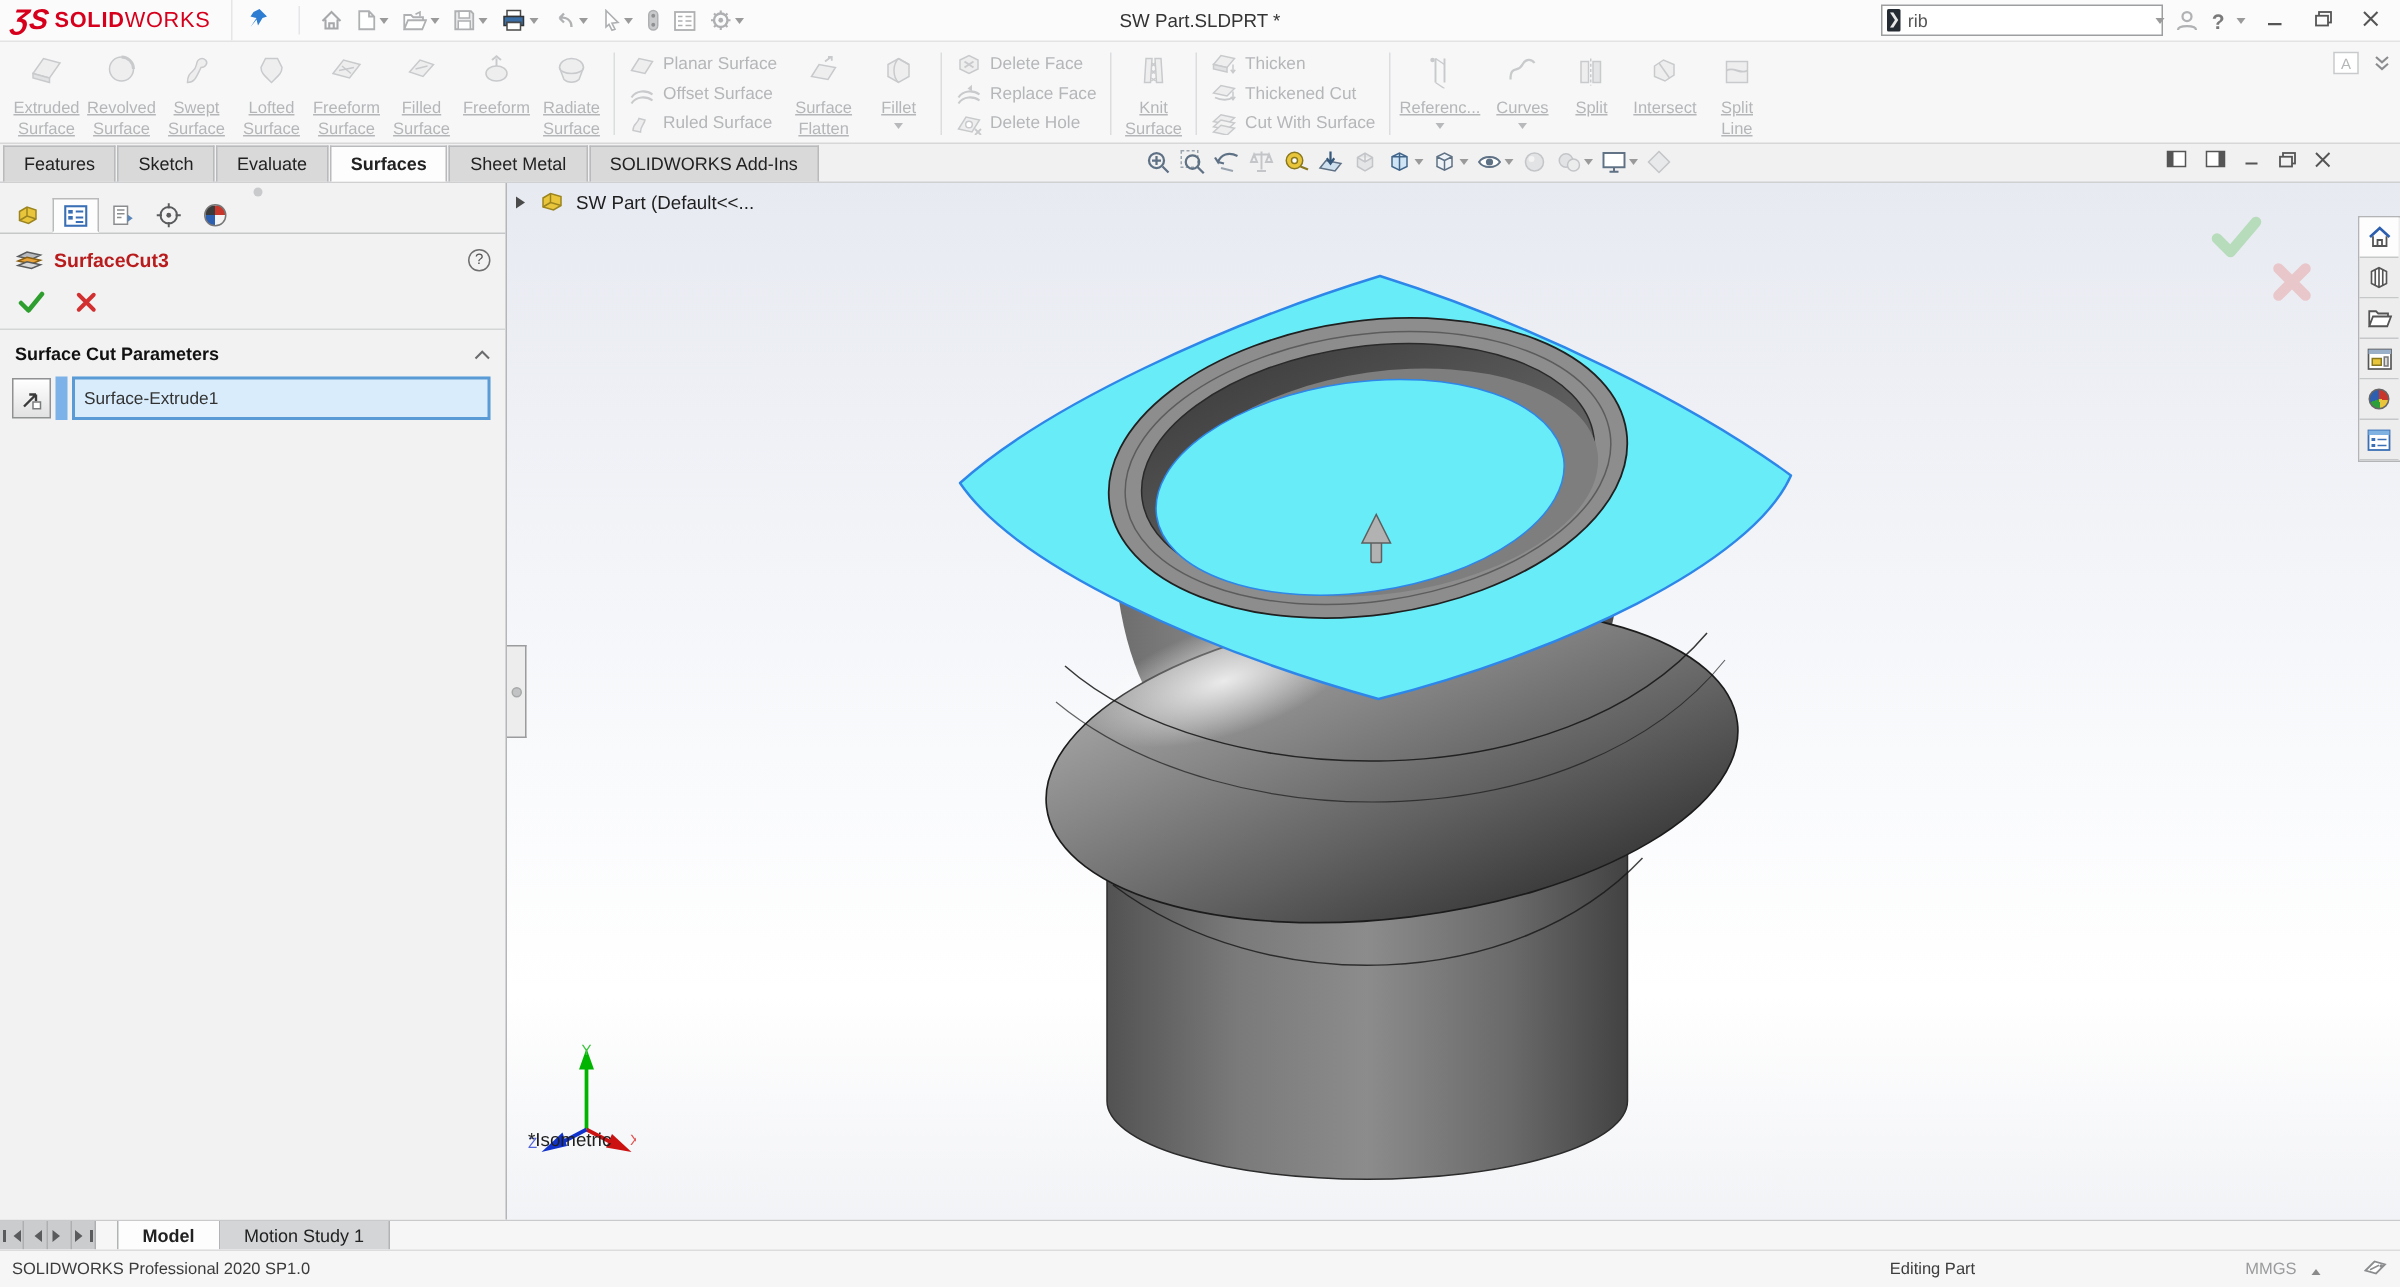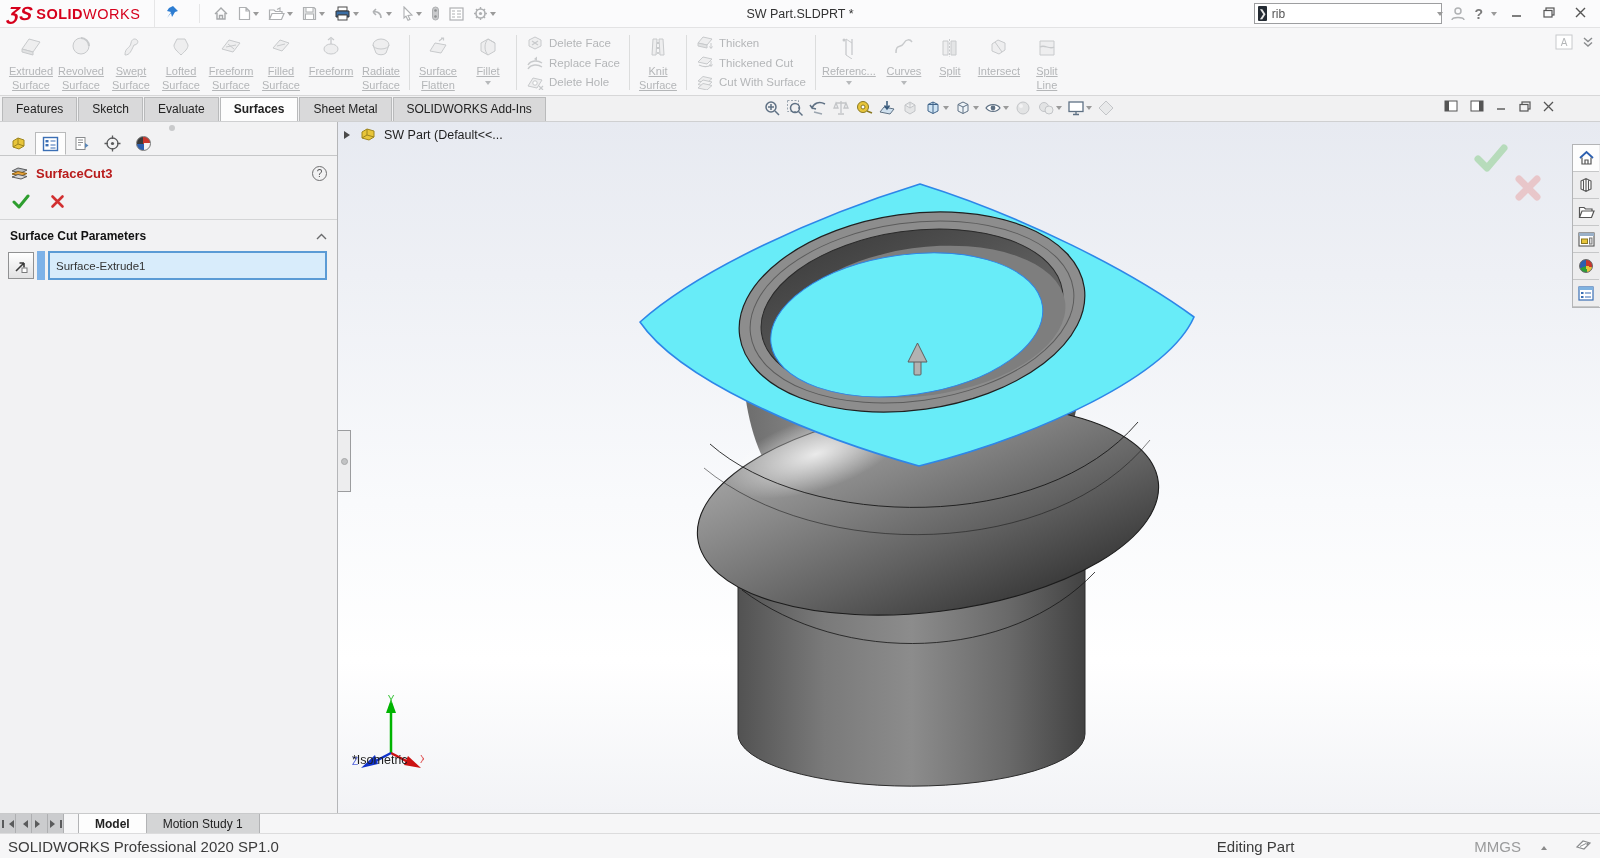--- a/index.html
+++ b/index.html
@@ -89,24 +89,24 @@
   .bottombar { height:20px; background:#f6f6f7; border-top:1px solid #c9cacb; display:flex; align-items:stretch; }
   .navbtns { display:flex; }
   .navbtn { width:16px; display:flex; align-items:center; justify-content:center; background:#cbccce; border-right:1px solid #aeafb1; gap:1px; }
   .nav-tri-l { width:0; height:0; border:4px solid transparent; border-right:5px solid #5a5b5c; }
   .nav-tri-r { width:0; height:0; border:4px solid transparent; border-left:5px solid #5a5b5c; }
   .nav-bar { width:2px; height:8px; background:#5a5b5c; }
   .btab { padding:2px 16px; font-size:12px; display:flex; align-items:center; background:#d4d5d6; border-right:1px solid #b2b3b5; color:#222; }
   .btab.active { background:#fdfdfd; font-weight:bold; border-left:1px solid #b2b3b5; margin-left:14px; }
 
   
-  .statusbar { height:25px; background:#f6f6f7; border-top:1px solid #dcdcdd; display:flex; align-items:center; font-size:15px; color:#3c3c3c; padding:0 8px; }
+  .statusbar { height:25px; background:#f6f6f7; border-top:1px solid #dcdcdd; display:flex; align-items:center; font-size:11px; color:#3c3c3c; padding:0 8px; }
   .sb-left { flex:1; }
   .sb-mode { margin-right:180px; }
-  .sb-units { color:#9a9b9c; display:flex; align-items:center; gap:20px; margin-right:28px;justify-content:flex-end; }
+  .sb-units { color:#9a9b9c; display:flex; align-items:center; gap:10px; margin-right:28px;justify-content:flex-end; }
   .caret-up { width:0; height:0; border:3px solid transparent; border-bottom:4px solid #8a8a8a; }
 </style>
 </head>
 <body>
 
 <div id="app">
 
   <header class="titlebar">
     <div class="logo">
       <span class="logo-mark">ƷS</span>
@@ -275,20 +275,41 @@
       <div class="rbtn">
           <span class="ric"><svg width="26" height="24" viewBox="0 0 26 24">
               <path d="M5 10 A8 6 0 0 1 21 10 L18 18 A6 4 0 0 1 8 18 Z" fill="#eeeeef" stroke="#c8cacc"></path>
               <path d="M5 10 A8 4 0 0 0 21 10" fill="none" stroke="#c8cacc"></path>
             </svg></span>
           <span>Radiate</span>
           <span>Surface</span>
         </div>
     </div>
     <div class="rsep"></div>
+    <div class="rstack">
+      <div class="rsmall">
+          <svg width="18" height="14" viewBox="0 0 18 14">
+            <path d="M2 11 L7 3 L16 5 L11 13 Z" fill="#eeeeef" stroke="#c8cacc"></path>
+          </svg>
+          <span>Planar Surface</span>
+        </div>
+      <div class="rsmall">
+          <svg width="18" height="14" viewBox="0 0 18 14">
+            <path d="M2 9 C5 4 12 4 16 7" fill="none" stroke="#c8cacc" stroke-width="1.4"></path>
+            <path d="M2 13 C5 8 12 8 16 11" fill="none" stroke="#c8cacc" stroke-width="1.4"></path>
+          </svg>
+          <span>Offset Surface</span>
+        </div>
+      <div class="rsmall">
+          <svg width="18" height="14" viewBox="0 0 18 14">
+            <path d="M3 12 C3 7 6 8 7 4 L11 5 C10 9 8 9 8 13 Z" fill="#eeeeef" stroke="#c8cacc"></path>
+          </svg>
+          <span>Ruled Surface</span>
+        </div>
+    </div>
     <div class="rbtn">
         <span class="ric"><svg width="26" height="24" viewBox="0 0 26 24">
             <path d="M5 16 L10 8 L21 10 L16 18 Z" fill="#eeeeef" stroke="#c8cacc"></path>
             <path d="M14 6 L18 3 M16 3 H18.5 V5.5" fill="none" stroke="#c8cacc" stroke-width="1.2"></path>
           </svg></span>
         <span>Surface</span>
         <span>Flatten</span>
       </div>
     <div class="rbtn">
         <span class="ric"><svg width="26" height="24" viewBox="0 0 26 24">

